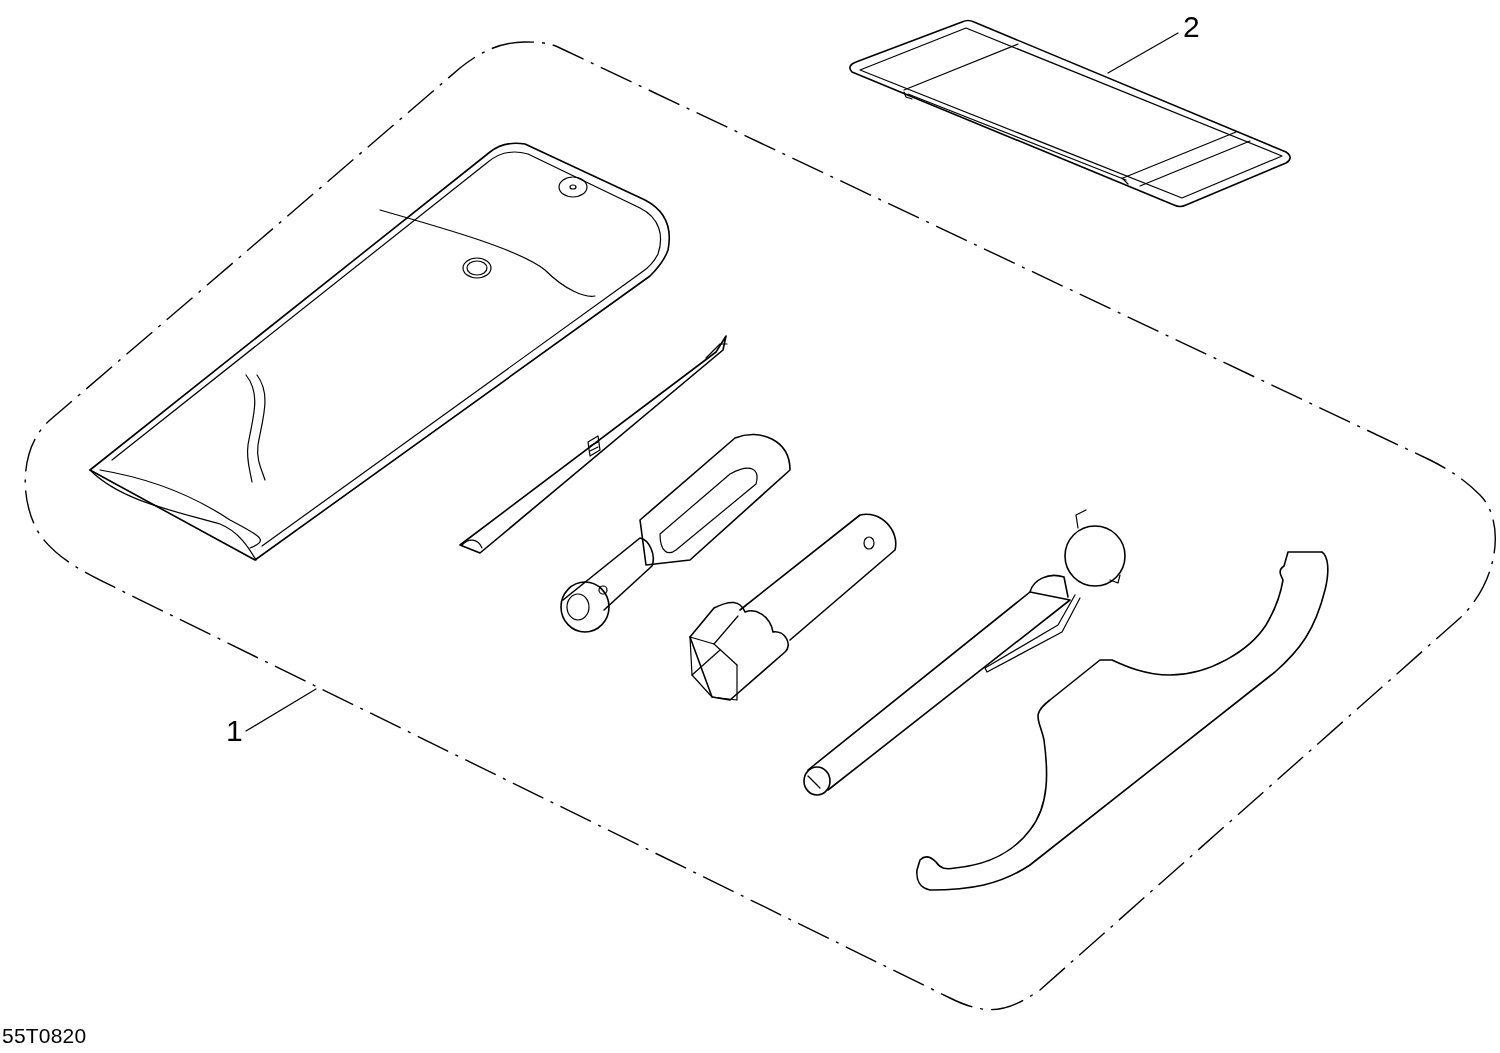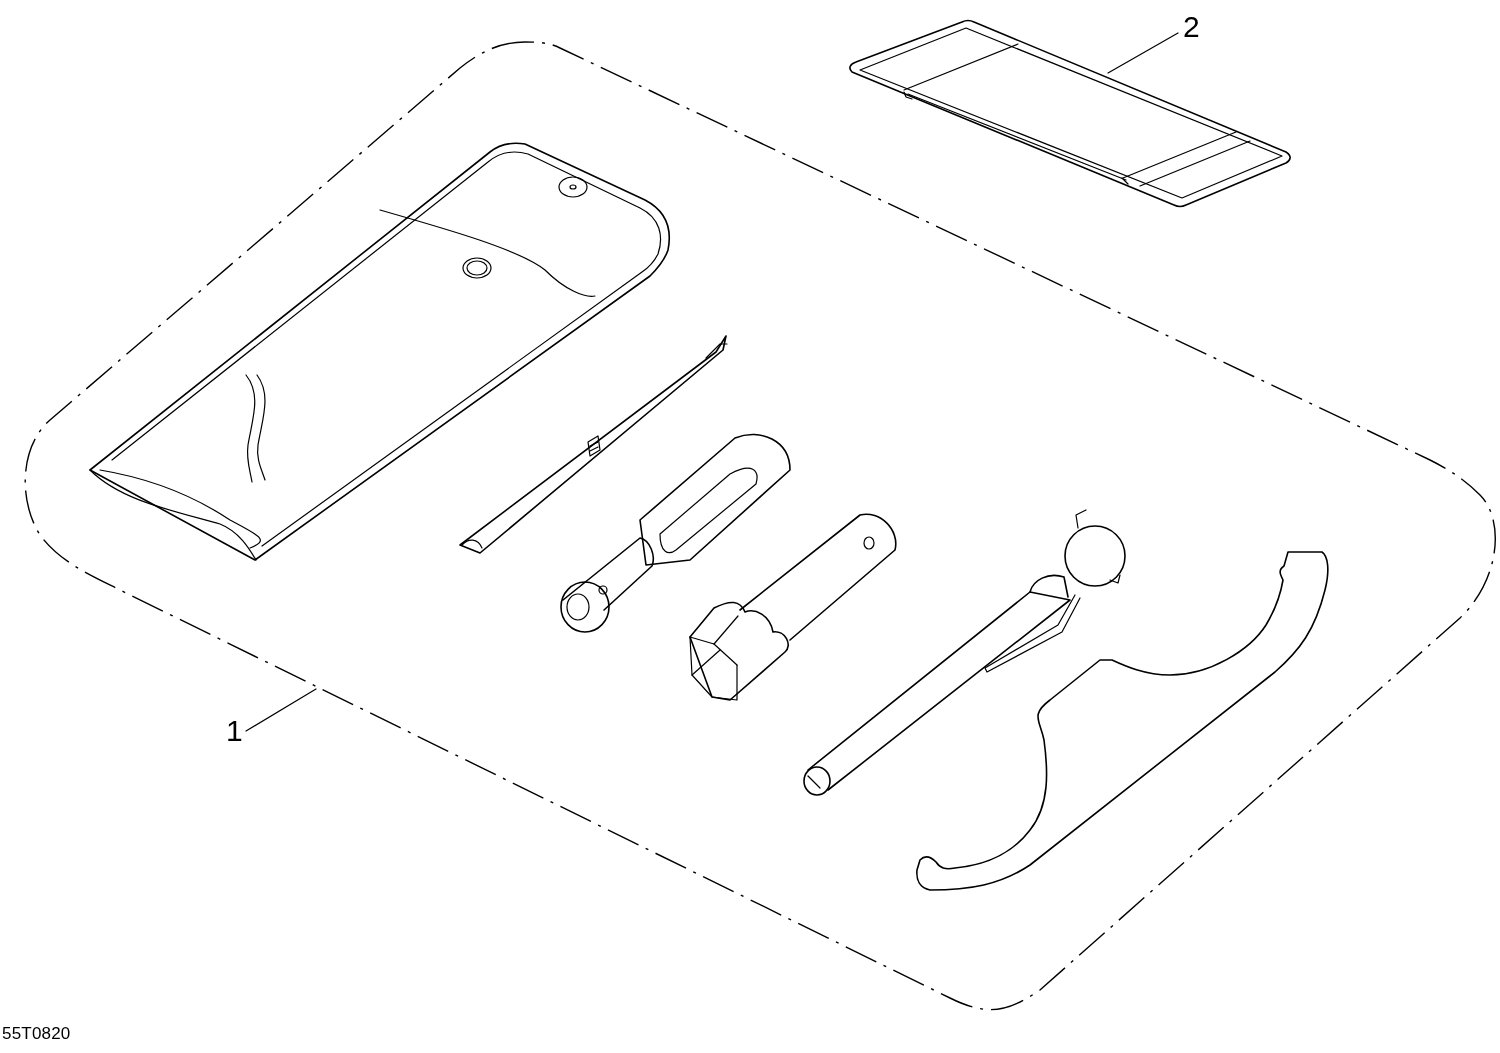--- a/index.html
+++ b/index.html
@@ -9,21 +9,21 @@
     position: absolute;
     font-family: "Liberation Sans", "DejaVu Sans", sans-serif;
     font-size: 30px;
     color: #000;
     line-height: 1;
   }
   .fig-id {
     position: absolute;
     left: 2px; top: 1024px;
     font-family: "Liberation Sans", "DejaVu Sans", sans-serif;
-    font-size: 17px;
+    font-size: 21px;
     color: #000;
     letter-spacing: 0.2px;
   }
   svg .ln { fill: none; stroke: #000; stroke-width: 1.6; stroke-linecap: round; stroke-linejoin: round; }
   svg .thin { fill: none; stroke: #000; stroke-width: 1.2; stroke-linecap: round; stroke-linejoin: round; }
   svg .dash { fill: none; stroke: #000; stroke-width: 1.4; stroke-dasharray: 34 8 3 8; }
 </style>
 </head>
 <body>
 

